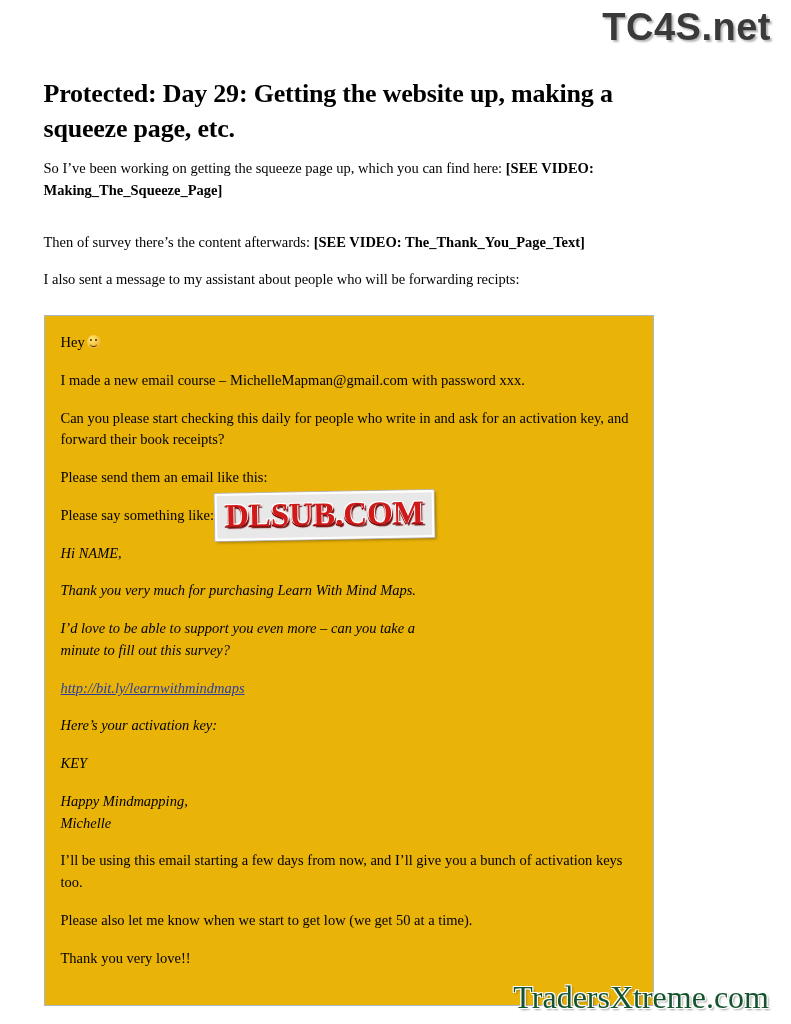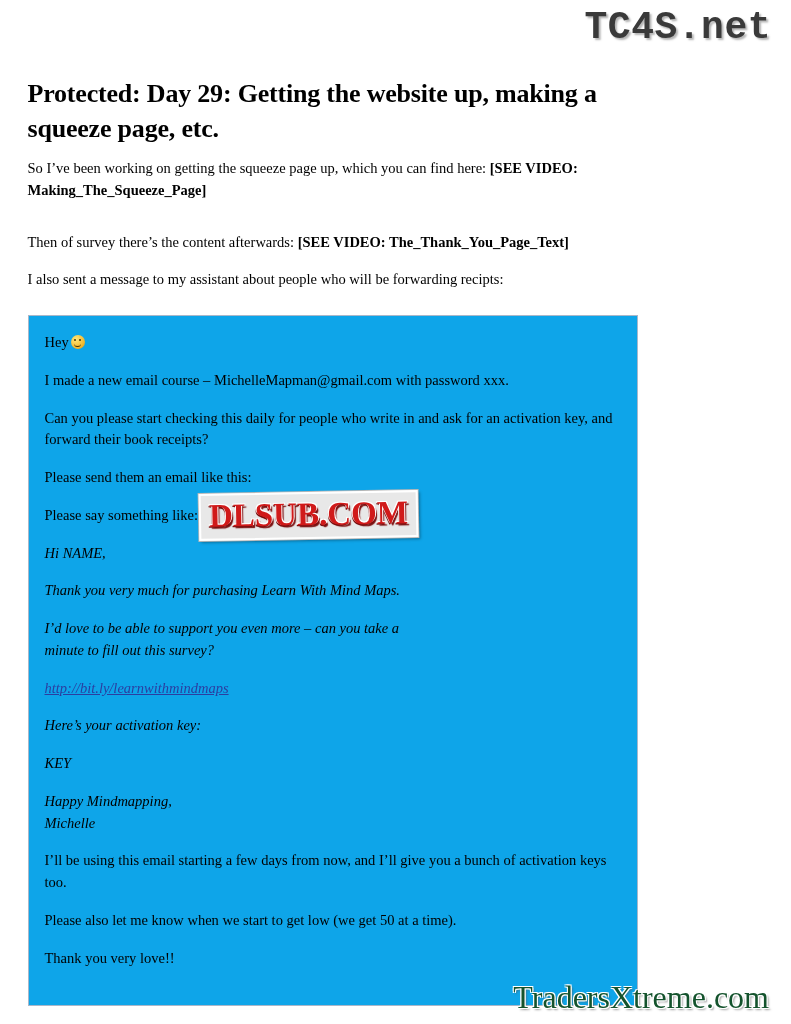--- a/index.html
+++ b/index.html
@@ -14,33 +14,33 @@
     font-family: "Liberation Serif", serif;
     color: #000000;
     overflow: hidden;
   }
 
   
   .top-watermark {
     position: absolute;
     top: 6px;
     right: 20px;
-    font-family: Liberation Mono, monospace;
+    font-family: Liberation Sans, sans-serif;
     font-size: 38px;
     font-weight: bold;
     letter-spacing: 0.5px;
     color: #3a3a3a;
     text-shadow: 2px 2px 2px rgba(120,120,120,0.55);
   }
 
   
   .page {
     position: absolute;
     top: 76px;
-    left: 0;
+    left: 16px;
     width: 665px;
   }
 
   .title {
     margin: 0 auto;
     width: 610px;
     font-family: "Liberation Serif", serif;
     font-size: 26px;
     font-weight: bold;
     line-height: 1.35;
@@ -61,21 +61,21 @@
   .para.first { margin-top: 12px; }
   .para b { font-weight: bold; }
 
   .spacer-lg { height: 14px; }
 
   
   .quote-box {
     width: 610px;
     margin: 24px auto 0 auto;
     box-sizing: border-box;
-    background: #0ea5e9;
+    background: #eab308;
     border: 1px solid #a9b7c9;
     padding: 16px 16px 20px 16px;
     position: relative;
   }
   .quote-box p {
     font-size: 14.5px;
     line-height: 1.5;
     margin: 0 0 16px 0;
   }
   .quote-box p:last-child { margin-bottom: 4px; }

